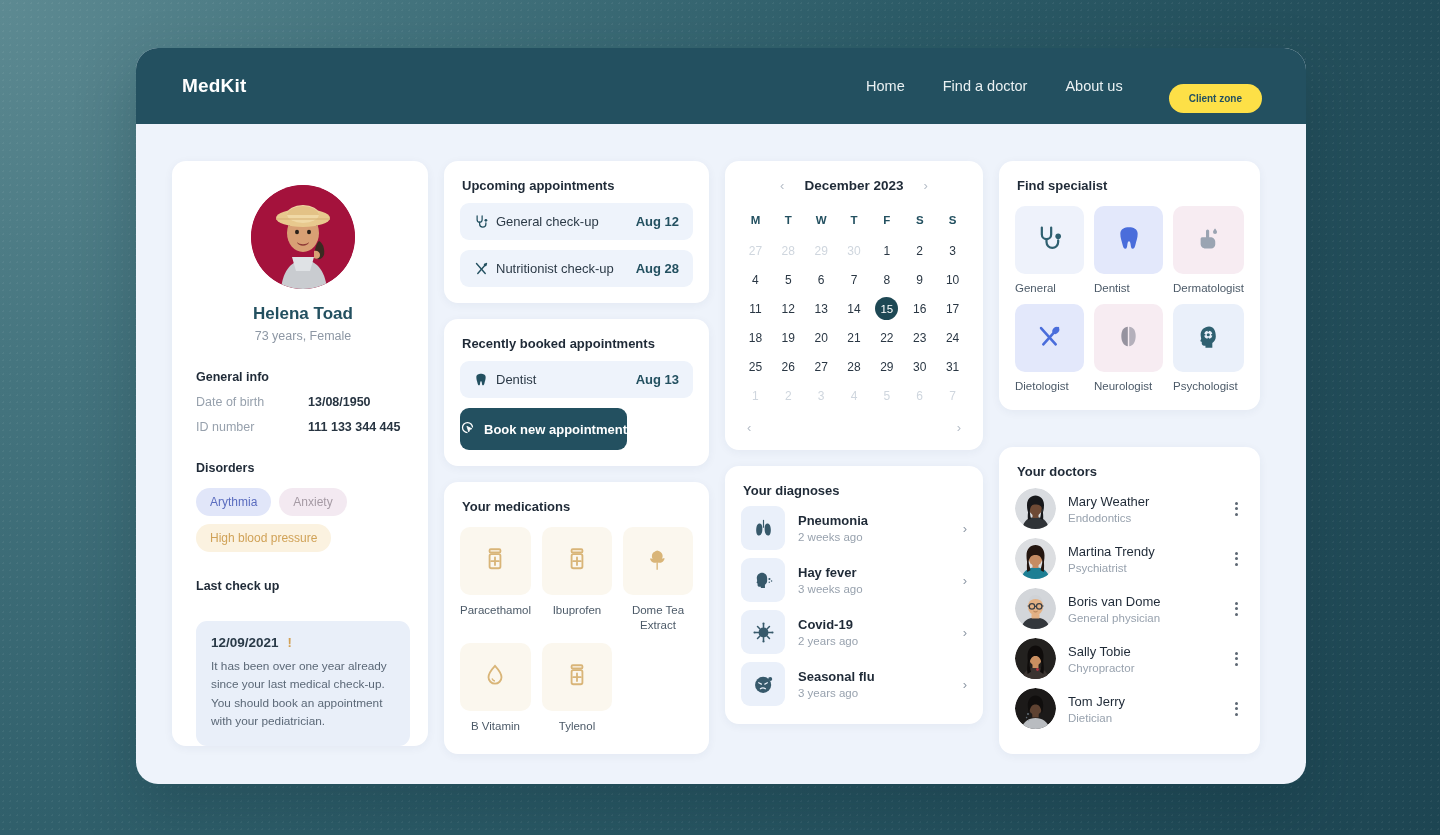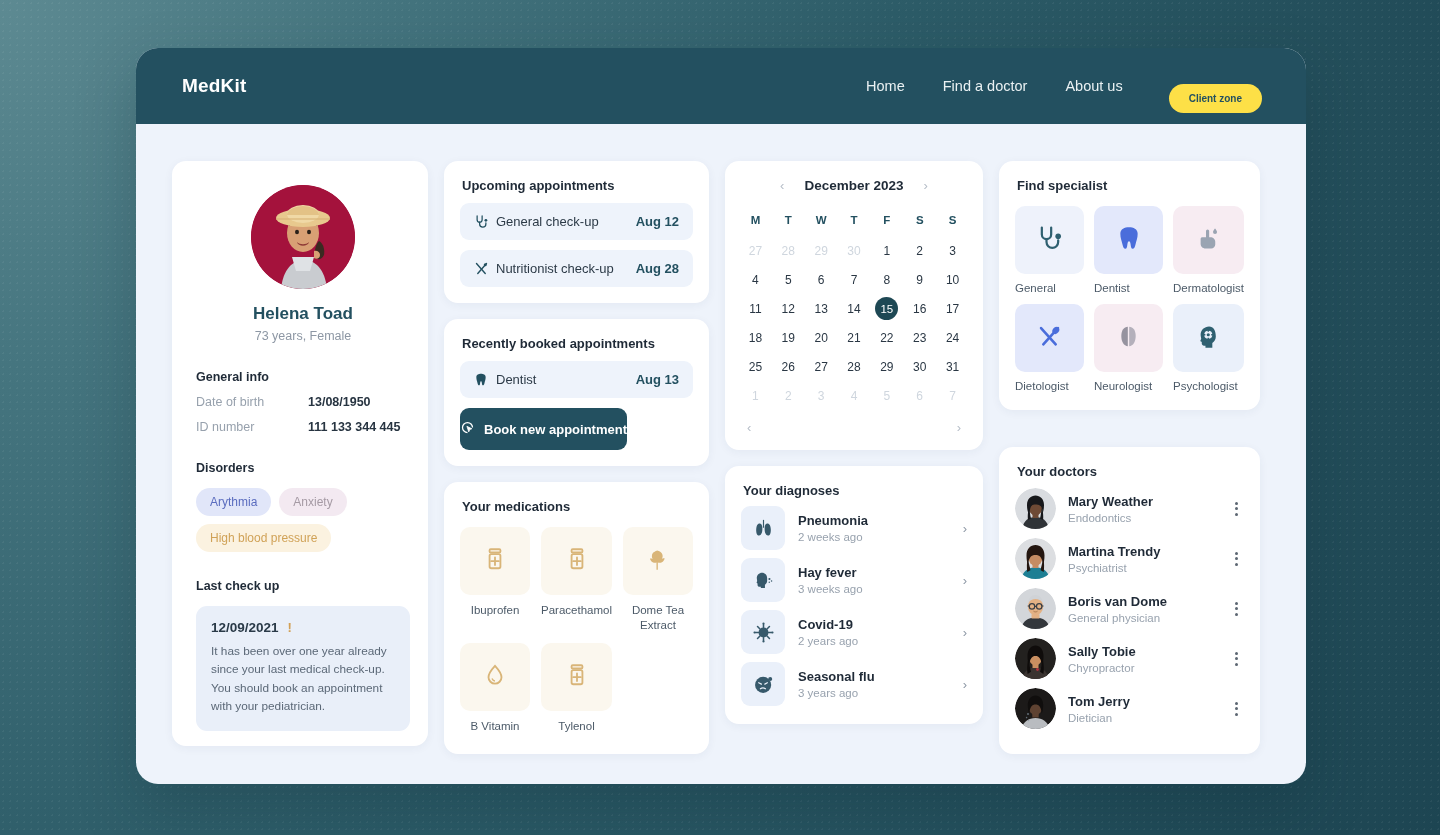--- a/index.html
+++ b/index.html
@@ -105,21 +105,21 @@
   .kv .k { color: #97a1ad; width: 112px; }
   .kv .v { color: #273441; font-weight: 600; }
   .tags { display: flex; flex-wrap: wrap; gap: 8px; margin-top: 13px; }
   .tag {
     font-size: 12px; padding: 7px 14px; border-radius: 999px; white-space: nowrap;
   }
   .tag.lav  { background: #e1e6f9; color: #5a6cbf; }
   .tag.pink { background: #f3e9f1; color: #a59aa4; }
   .tag.gold { background: #fbf2e0; color: #d0a257; }
   .alert {
-    margin-top: 13px; background: #e9eff9;
+    margin-top: 28px; background: #e9eff9;
     border-radius: 11px; padding: 14px 15px 16px 15px;
   }
   .alert-head {
     font-size: 13.5px; font-weight: 700; color: #2a3a48;
     display: flex; align-items: baseline; gap: 9px;
   }
   .alert-bang { color: #d2a055; font-weight: 700; font-size: 13px; }
   .alert-body {
     margin-top: 7px; font-size: 11.8px; line-height: 1.55; color: #5b6877;
   }
@@ -228,21 +228,21 @@
   .doc-card { padding-bottom: 18px; flex: 1; }
   .doc-row {
     display: flex; align-items: center; gap: 12px;
     padding: 9px 16px 0 16px;
   }
   .doc-av {
     width: 41px; height: 41px; border-radius: 50%;
     overflow: hidden; flex-shrink: 0;
   }
   .doc-txt { flex: 1; }
-  .doc-name { font-size: 13px; font-weight: 700; color: #1f2a37; }
+  .doc-name { font-size: 13px; font-weight: 400; color: #1f2a37; }
   .doc-spec { font-size: 11.5px; color: #98a2ae; margin-top: 3px; }
   .kebab {
     background: none; border: none; cursor: pointer;
     color: #5c6672; padding: 4px 6px;
     display: flex; flex-direction: column; gap: 2.5px; align-items: center;
   }
   .kebab i { width: 3px; height: 3px; border-radius: 50%; background: #5c6672; display: block; }
 </style>
 </head>
 <body>
@@ -379,34 +379,34 @@
           <div class="med">
             <div class="med-tile">
               <span>
                 <svg width="26" height="26" viewBox="0 0 24 24" fill="none" stroke="#d9b578" stroke-width="1.7">
                   <rect x="7" y="3" width="10" height="3" rx="1"></rect>
                     <rect x="7" y="7.5" width="10" height="13" rx="1.6"></rect>
                   <path d="M12 10.5v7M8.5 14h7" stroke-width="1.7" stroke-linecap="round"></path>
                 </svg>
               </span>
             </div>
-            <div class="med-label">Ibuprofen</div>
+            <div class="med-label">Paracethamol</div>
           </div>
 
           <div class="med">
             <div class="med-tile">
               <span>
                 <svg width="26" height="26" viewBox="0 0 24 24" fill="none" stroke="#d9b578" stroke-width="1.7">
                   <rect x="7" y="3" width="10" height="3" rx="1"></rect>
                     <rect x="7" y="7.5" width="10" height="13" rx="1.6"></rect>
                   <path d="M12 10.5v7M8.5 14h7" stroke-width="1.7" stroke-linecap="round"></path>
                 </svg>
               </span>
             </div>
-            <div class="med-label">Paracethamol</div>
+            <div class="med-label">Ibuprofen</div>
           </div>
 
           <div class="med">
             <div class="med-tile">
               <span>
                 <svg width="27" height="27" viewBox="0 0 24 24" fill="#d9b578">
                   <path d="M12 4c0 0-5 1-5 5 0 1 .3 1.8.7 2.4-1.2-.3-2.4-.2-2.4-.2s.6 3.1 3.4 3.7c1 .2 1.9 0 2.4-.2V21h1.2v-6.4c.6.3 1.6.5 2.7.2 2.8-.7 3.3-3.8 3.3-3.8s-1.2-.1-2.4.3c.4-.7.7-1.5.7-2.4 0-4-5-4.9-5-4.9z"></path>
                 </svg>
               </span>
             </div>

